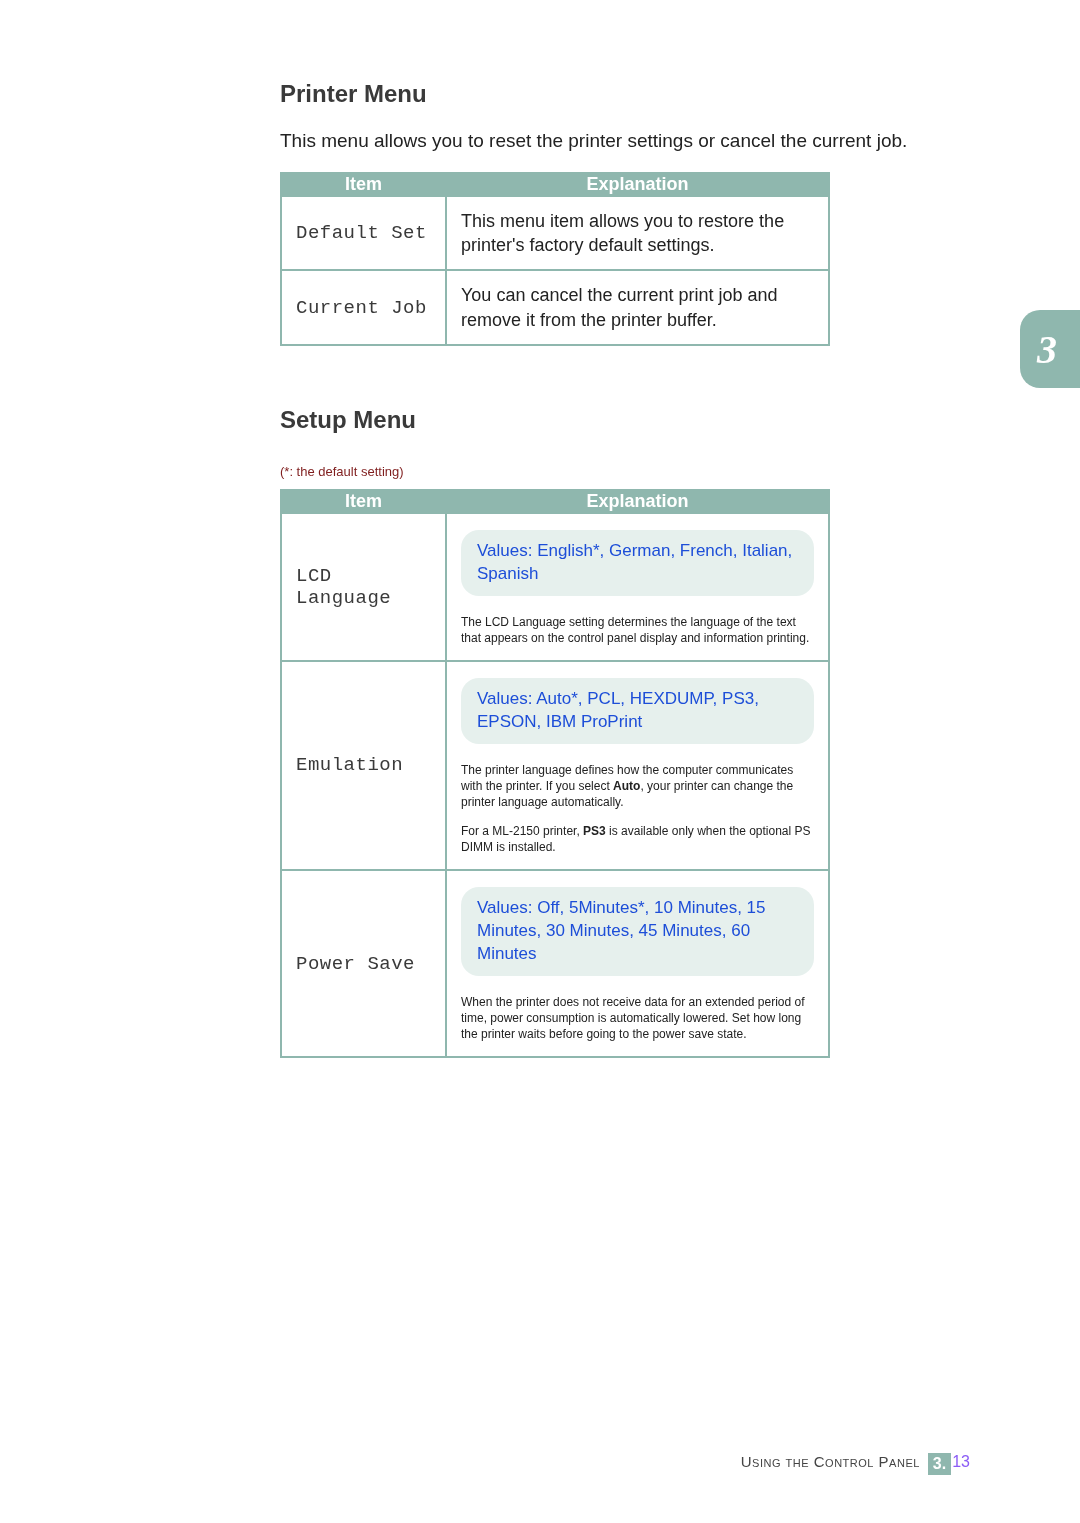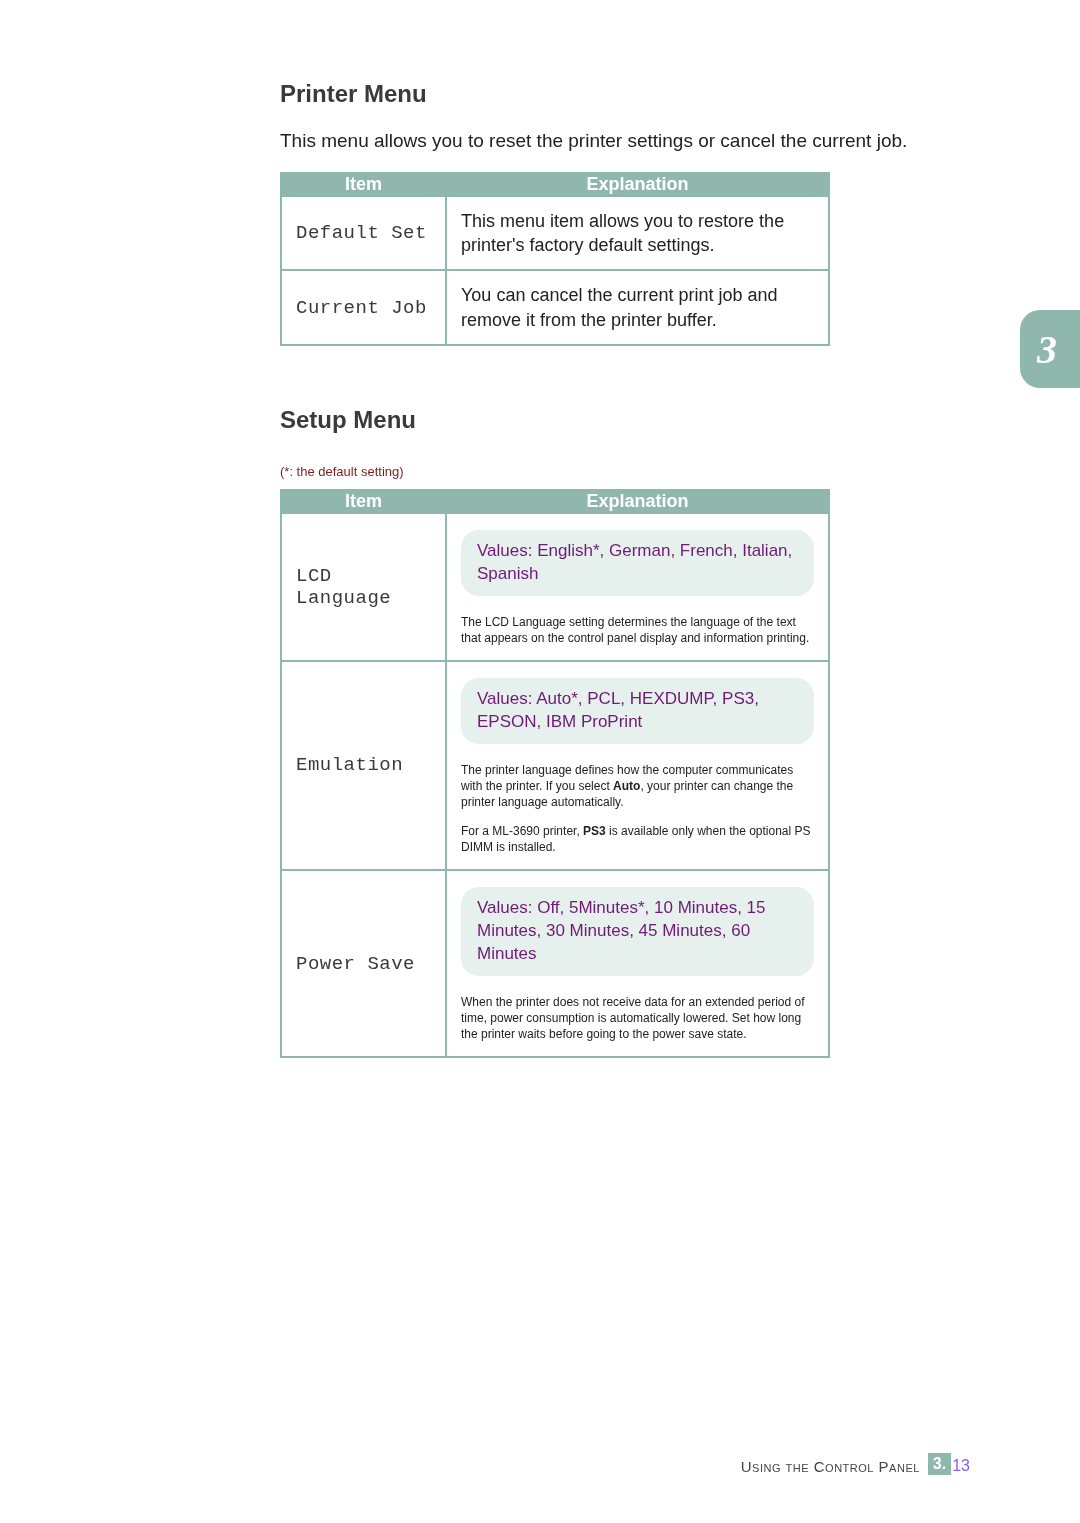--- a/index.html
+++ b/index.html
@@ -83,42 +83,42 @@
   table.menu td.expl-col {
     font-size: 18px;
     line-height: 1.35;
   }
 
   .value-box {
     background: #e6f0ed;
     border-radius: 18px;
     padding: 10px 16px 10px 16px;
     font-size: 17px;
-    color: #701a75;
+    color: #1d4ed8;
     margin: 4px 0 18px 0;
     line-height: 1.35;
   }
   .p-block {
     font-size: 12px;
     line-height: 1.35;
     color: #222;
     margin-bottom: 12px;
   }
   .p-block:last-child { margin-bottom: 2px; }
 
   .spacer-large { height: 60px; }
 
   .footer {
     position: absolute;
     bottom: 48px;
     right: 110px;
     font-size: 15px;
     color: #444;
     display: flex;
-    align-items: flex-end;
+    align-items: flex-start;
   }
   .footer .caps {
     font-variant: small-caps;
     letter-spacing: 0.5px;
     margin-right: 8px;
   }
   .footer .pagebox {
     background: #8fb7ae;
     color: #fff;
     padding: 2px 5px;
@@ -181,21 +181,21 @@
     </tr>
 
     <tr>
       <td class="item-col">Emulation</td>
       <td class="expl-col">
         <div class="value-box">Values: Auto*, PCL, HEXDUMP, PS3, EPSON, IBM ProPrint</div>
         <div class="p-block">
           <span>The printer language defines how the computer communicates with the printer. If you select </span><b>Auto</b><span>, your printer can change the printer language automatically.</span>
         </div>
         <div class="p-block">
-          <span>For a ML-3690 printer, </span><b>PS3</b><span> is available only when the optional PS DIMM is installed.</span>
+          <span>For a ML-2150 printer, </span><b>PS3</b><span> is available only when the optional PS DIMM is installed.</span>
         </div>
       </td>
     </tr>
 
     <tr>
       <td class="item-col">Power Save</td>
       <td class="expl-col">
         <div class="value-box">Values: Off,  5Minutes*, 10 Minutes, 15 Minutes, 30 Minutes, 45 Minutes, 60 Minutes</div>
         <div class="p-block">When the printer does not receive data for an extended period of time, power consumption is automatically lowered. Set how long the printer waits before going to the power save state.</div>
       </td>

